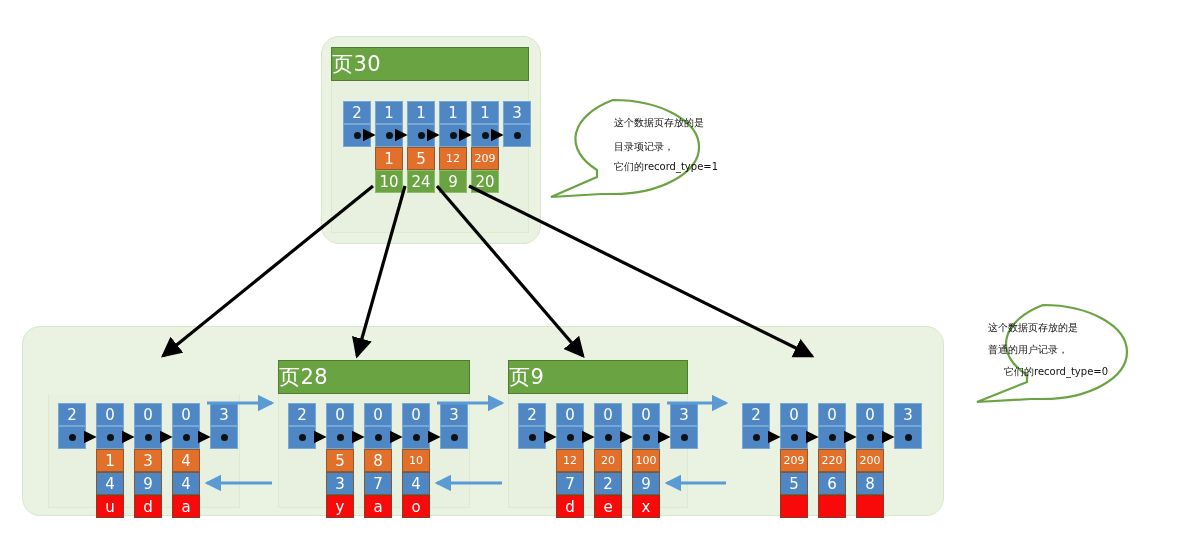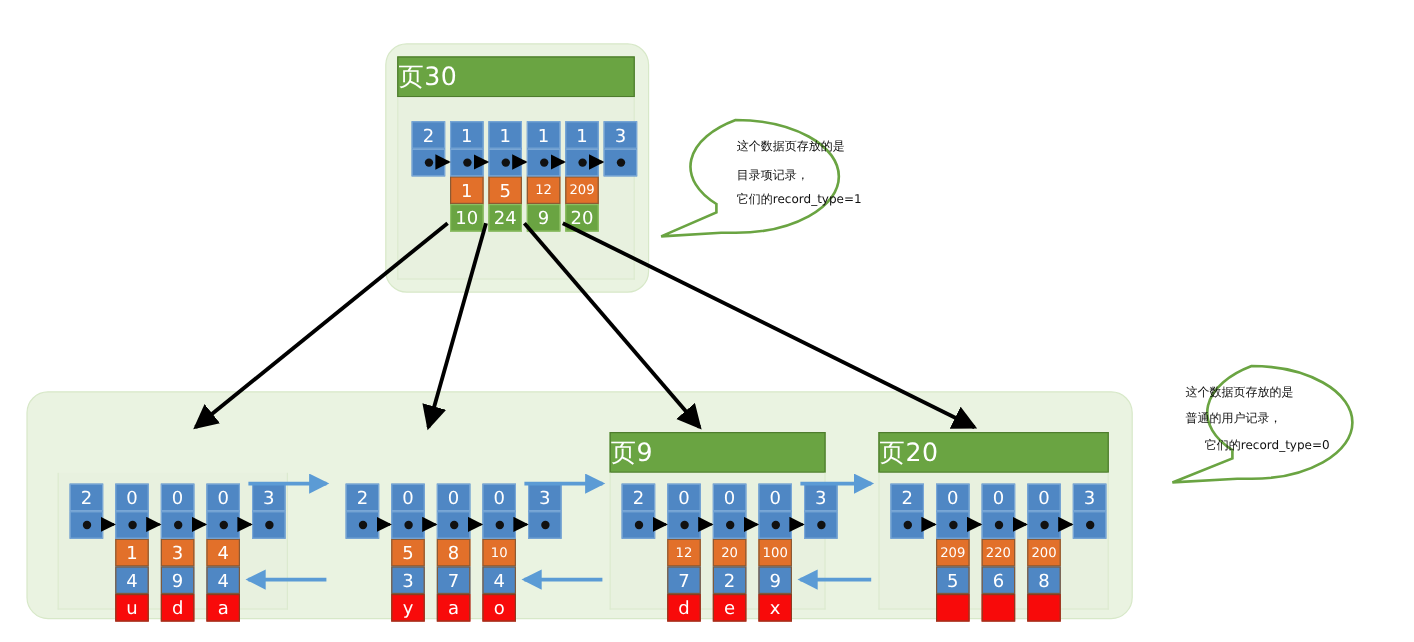--- a/index.html
+++ b/index.html
@@ -57,30 +57,30 @@
     <div class="page-title">页30</div>
     <div class="page-body" id="root-body" style="height:152px;"></div>
   </div>
 
   <div class="group" id="leaf-group" style="left:22px;top:326px;width:922px;height:190px;"></div>
 
   <div class="page" id="leaf-page-0" style="left:48px;top:360px;width:192px;height:148px;">
     <div class="page-body" style="height:114px;"></div>
   </div>
 
+  <div class="page" id="leaf-page-1" style="left:278px;top:360px;width:192px;height:148px;">
+    <div class="page-title">页28</div>
+    <div class="page-body" style="height:114px;"></div>
+  </div>
 
   <div class="page" id="leaf-page-2" style="left:508px;top:360px;width:180px;height:148px;">
     <div class="page-title">页9</div>
     <div class="page-body" style="height:114px;"></div>
   </div>
 
-  <div class="page" id="leaf-page-3" style="left:732px;top:360px;width:192px;height:148px;">
-    <div class="page-title">页20</div>
-    <div class="page-body" style="height:114px;"></div>
-  </div>
 
   <div id="record-layer">
       <div class="rec" style="left: 343px; top: 101px;">
         <div class="cell c-blue">2</div>
         <div class="cell c-blue ptr blank">
           <span class="dot"></span>
         </div>
       </div>
       <div class="rec" style="left: 375px; top: 101px;">
         <div class="cell c-blue">1</div>

